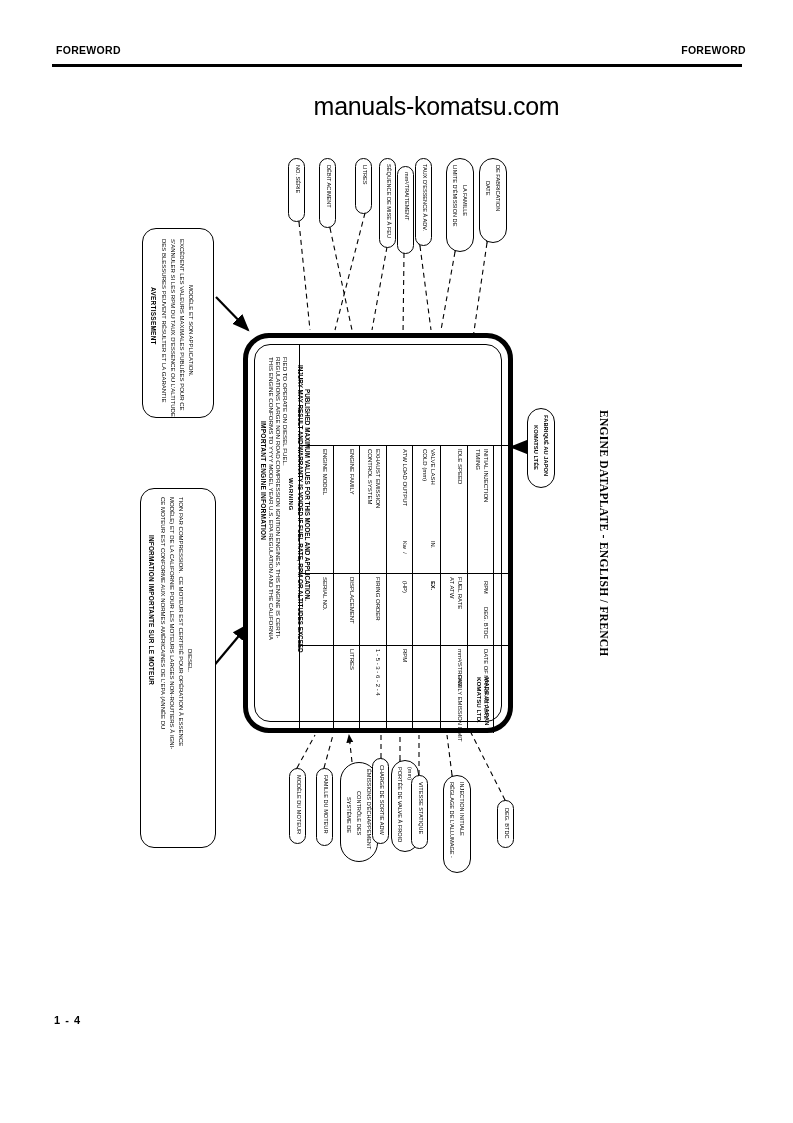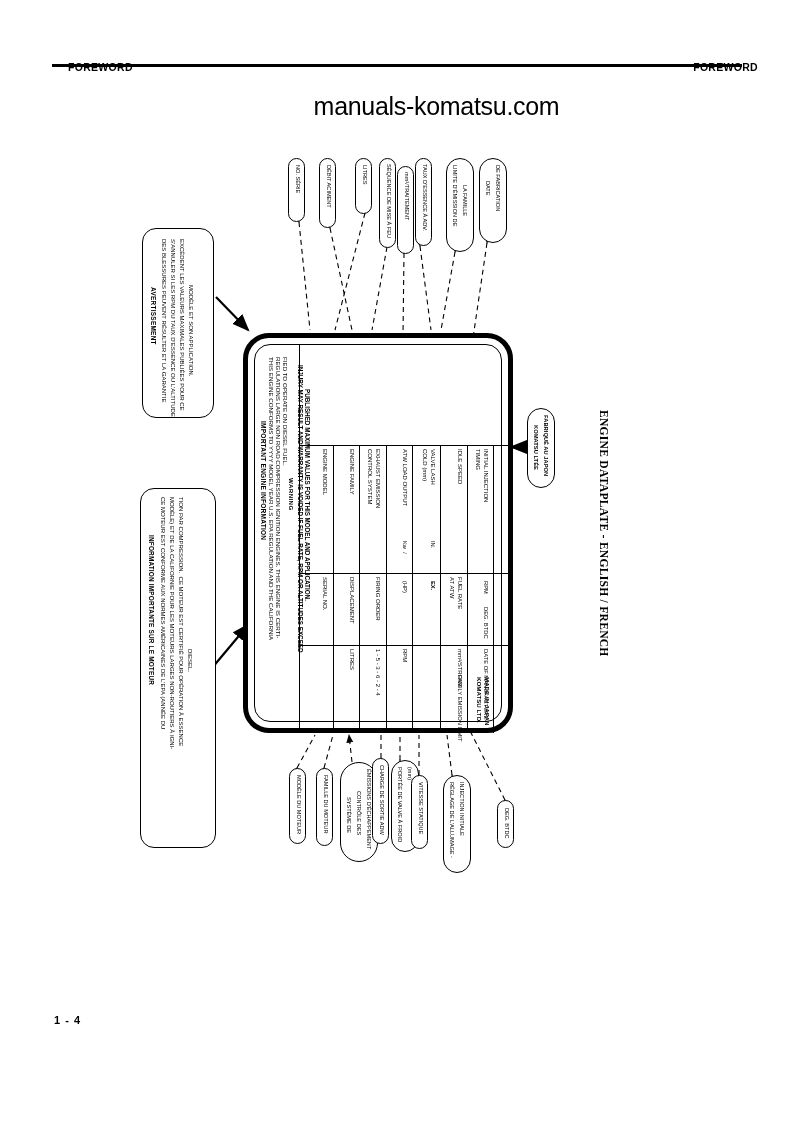--- a/index.html
+++ b/index.html
@@ -12,25 +12,24 @@
     height: 1123px;
     position: relative;
     font-family: "Liberation Sans", sans-serif;
     color: #000;
     overflow: hidden;
   }
 
   
   .page-header {
     position: absolute;
-    left: 68px;
+    left: 56px;
     top: 44px;
     width: 690px;
     height: 22px;
-    margin-top: 17px;
   }
   .page-header .hdr-left,
   .page-header .hdr-right {
     position: absolute;
     top: 0;
     font-size: 10.5px;
     font-weight: bold;
     letter-spacing: 0.3px;
     font-family: "Liberation Sans", sans-serif;
   }

